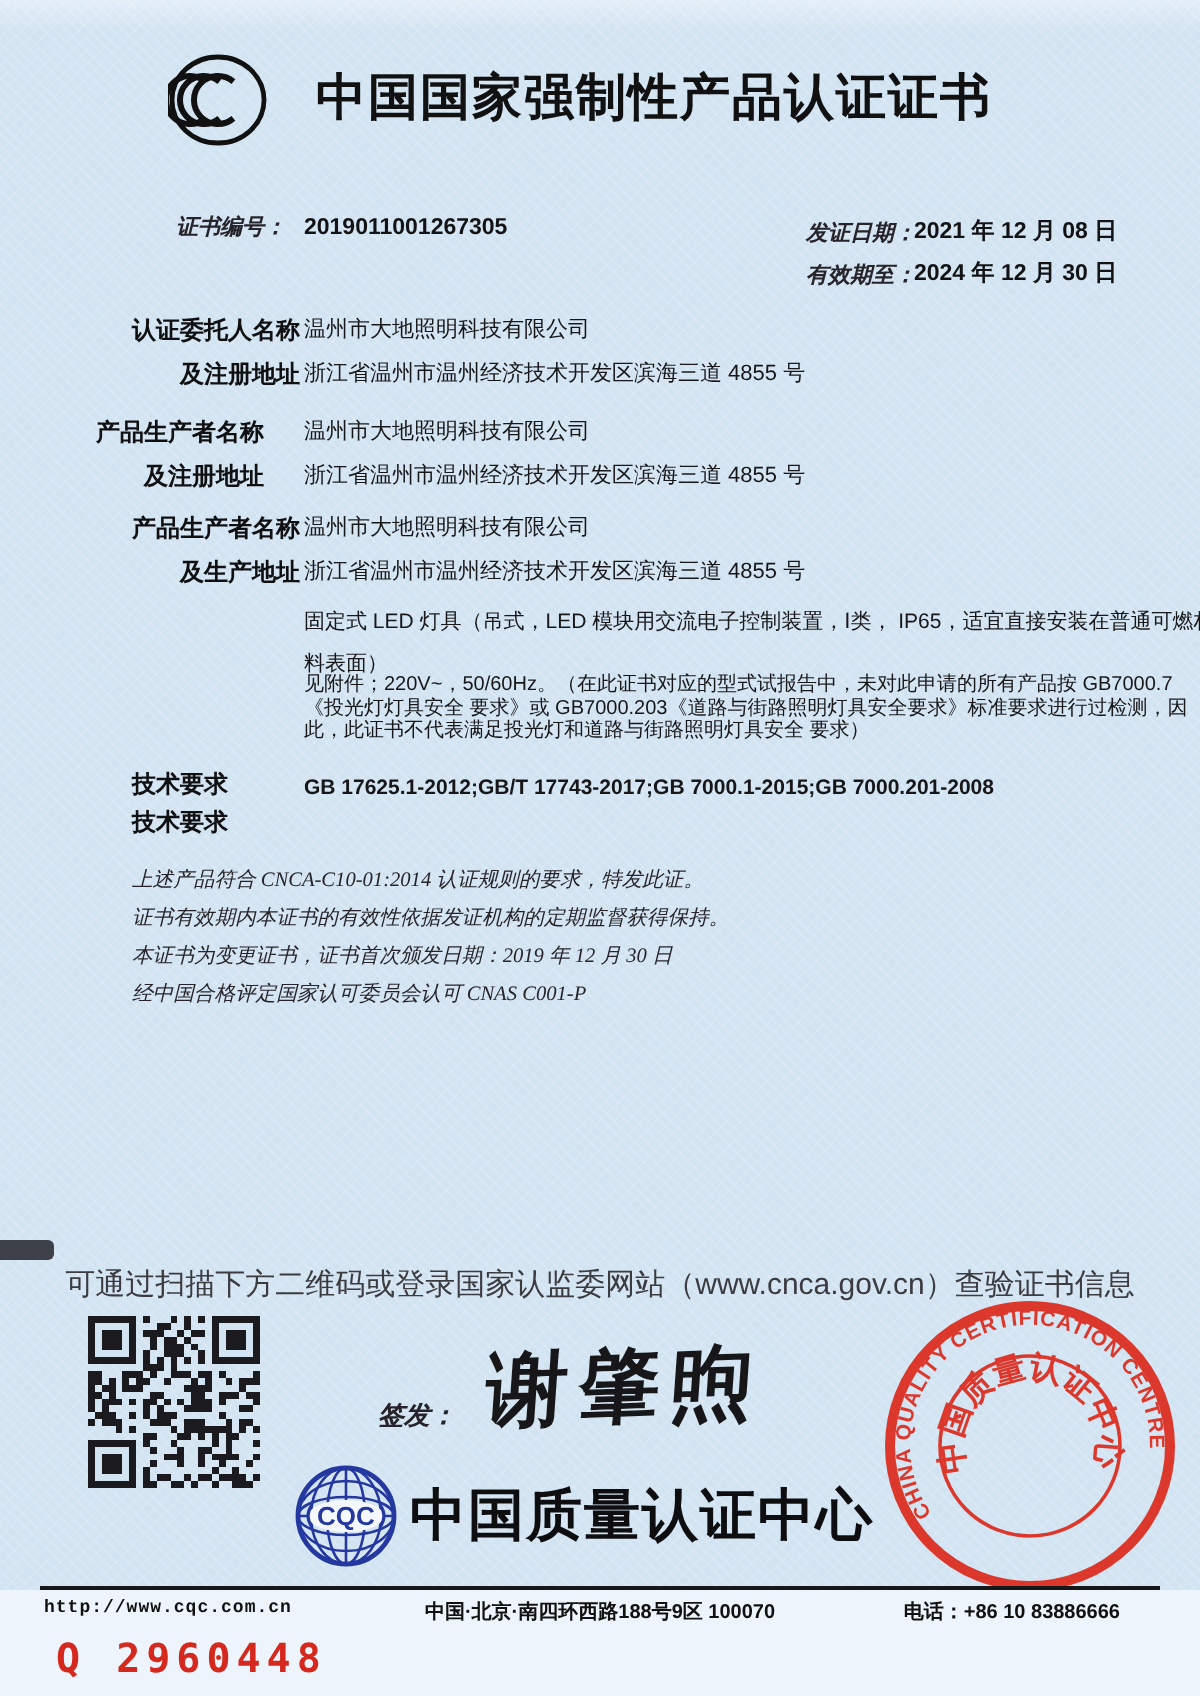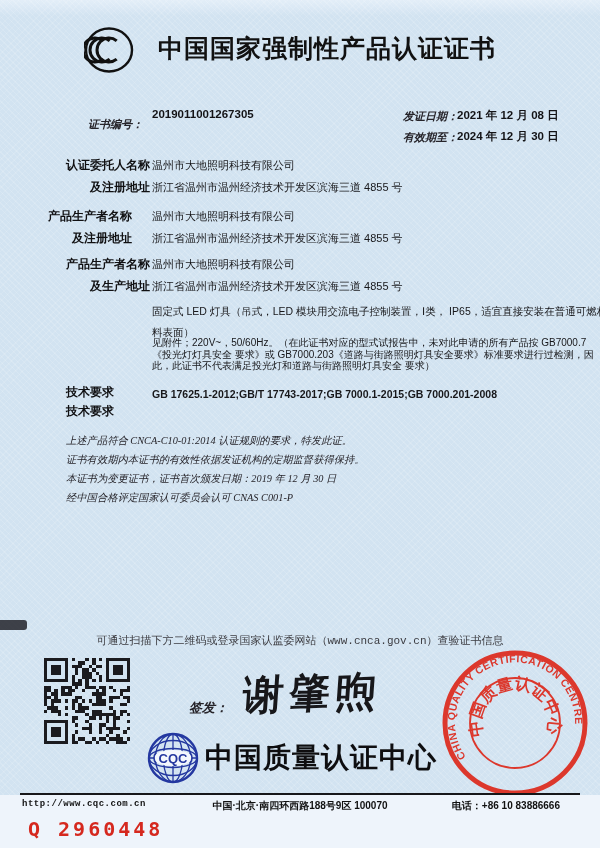--- a/index.html
+++ b/index.html
@@ -18,21 +18,21 @@
   
   .kai{font-family:"Liberation Serif","DejaVu Serif",serif; font-style:italic; font-weight:bold; color:#26242a;}
   .meta-label{font-size:11px;}
   .meta-value{font-size:11.5px; font-weight:bold; color:#131316;}
   
   .flabel{font-size:12px; font-weight:bold; color:#101012; line-height:22px;text-align:right;}
   .fvalue{font-size:11px; color:#17171a; line-height:22px;}
   .pvalue{font-size:10.5px; line-height:21px;}
   .pvalue2{font-size:10px; line-height:11.5px;}
   .statement{font-size:10.3px; line-height:19px;}
-  .note{left:0; right:0; top:633px; text-align:center; font-size:11px; color:#3b3b40;font-family:Liberation Mono, monospace;}
+  .note{left:0; right:0; top:633px; text-align:center; font-size:15px; color:#3b3b40;}
   
   .sign-label{left:189px; top:699px; font-size:13px;}
   .signature{left:243px; top:666px; font-size:41px; font-weight:600; color:#17171a;
     font-family:"DejaVu Serif","Liberation Serif",serif;
     transform:rotate(-2deg) skewX(-6deg); letter-spacing:5px;}
   .issuer-name{left:205px; top:739px; font-size:28px; font-weight:600; color:#0e0e10; letter-spacing:1px;}
   
   .divider{left:20px; right:20px; top:793px; height:2px; background:#17171a;}
   .footer-band{left:0; right:0; top:795px; bottom:0; background:#eef4fb;}
   .url{left:22px; top:799px; font-size:9px; font-weight:bold; font-family:"Liberation Mono","DejaVu Sans Mono",monospace; color:#111; letter-spacing:.5px;}
@@ -51,21 +51,21 @@
   <div class="abs ccc">
     <svg width="50" height="48" viewBox="0 0 50 48">
       <ellipse cx="25" cy="24" rx="23" ry="21.5" fill="none" stroke="#111" stroke-width="2.4"></ellipse>
       <path d="M 25.7,14.8 A 12,12 0 1 0 25.7,33.2" fill="none" stroke="#111" stroke-width="3" transform="translate(-7,0)"></path>
       <path d="M 25.7,14.8 A 12,12 0 1 0 25.7,33.2" fill="none" stroke="#111" stroke-width="3"></path>
       <path d="M 25.7,14.8 A 12,12 0 1 0 25.7,33.2" fill="none" stroke="#111" stroke-width="3" transform="translate(7,0)"></path>
     </svg>
   </div>
   <div class="abs title">中国国家强制性产品认证证书</div>
 
-  <div class="abs kai meta-label" style="left:88px; top:117px;">证书编号：</div>
+  <div class="abs kai meta-label" style="left:88px; top:106px;">证书编号：</div>
   <div class="abs meta-value" style="left:152px; top:108px;">2019011001267305</div>
   <div class="abs kai meta-label" style="left:403px; top:109px;">发证日期：</div>
   <div class="abs meta-value" style="left:457px; top:108px;">2021 年 12 月 08 日</div>
   <div class="abs kai meta-label" style="left:403px; top:130px;">有效期至：</div>
   <div class="abs meta-value" style="left:457px; top:129px;">2024 年 12 月 30 日</div>
 
   <div class="abs flabel" style="left:66px; top:154px;">
     <div>认证委托人名称</div>
       <div>及注册地址</div>
   </div>

